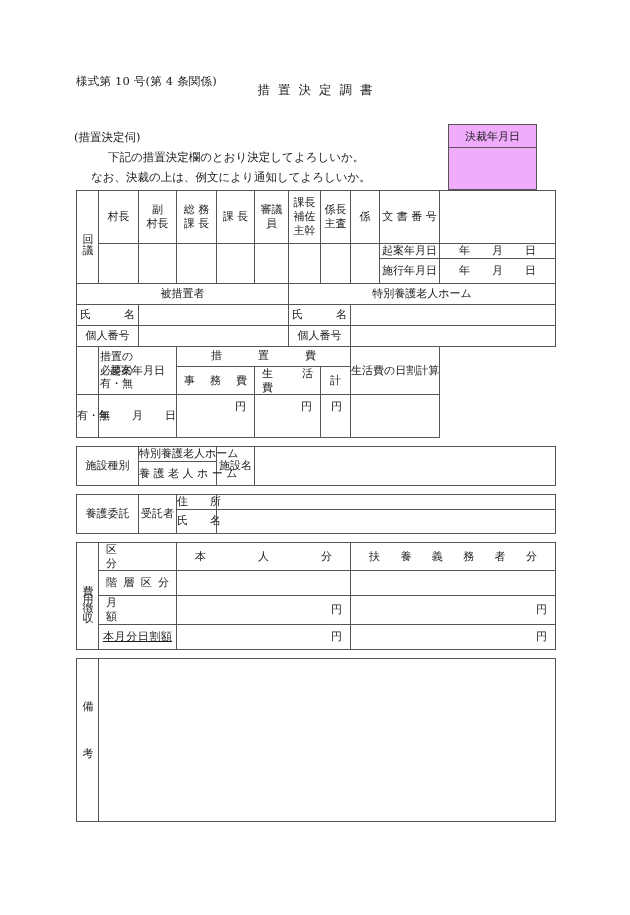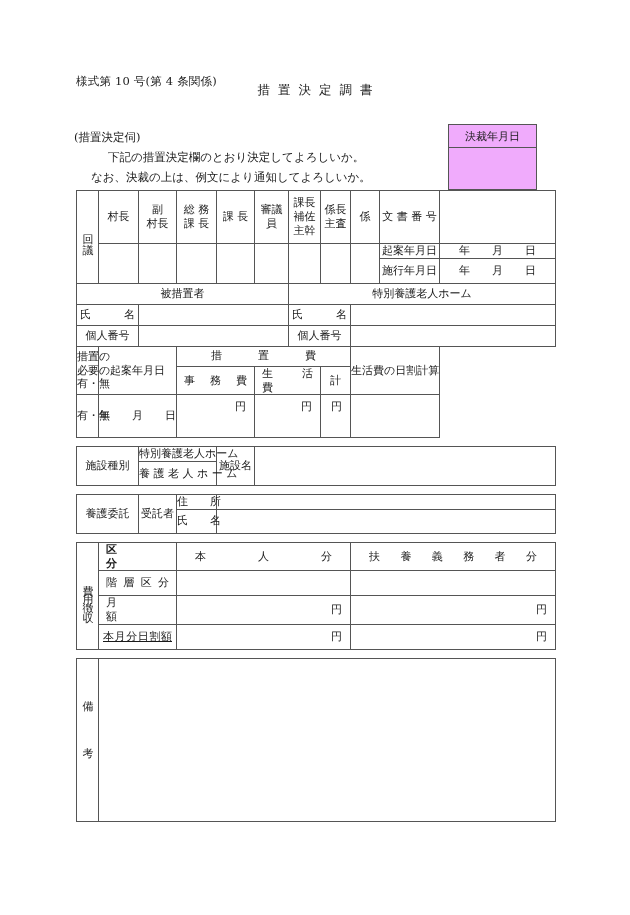--- a/index.html
+++ b/index.html
@@ -246,21 +246,21 @@
     </tr>
 
     <tr>
       <td colspan="2" style="height:20px;">個人番号</td>
       <td colspan="4"></td>
       <td colspan="2">個人番号</td>
       <td colspan="4"></td>
     </tr>
 
     <tr>
-      <td rowspan="2" class="v-lines" style="height:38px;">
+      <td rowspan="2" class="v-lines" style="height:38px;padding-left:23px;">
         <span>措置の</span><br>
         <span>必要の</span><br>
         <span>有・無</span>
       </td>
       <td rowspan="2" colspan="2">起案年月日</td>
       <td colspan="5" style="height:19px;">
         <span class="spread-xwide">措　置　費</span>
       </td>
       <td rowspan="2" colspan="2">生活費の日割計算</td>
     </tr>
@@ -320,21 +320,21 @@
     </tr>
 
     <tr>
       <td colspan="12" style="height:8px;border:none;"></td>
     </tr>
 
     <tr>
       <td rowspan="4" style="font-size:11px;">
         <span class="vert">費用徴収</span>
       </td>
-      <td colspan="2" style="height:24px;font-weight:bold;">
+      <td colspan="2" style="height:24px;">
         <span class="spread">区　　　　　分</span>
       </td>
       <td colspan="5">
         <span class="spread-wide">本　　　人　　　分</span>
       </td>
       <td colspan="4">
         <span class="spread-wide">扶　養　義　務　者　分</span>
       </td>
     </tr>
 

